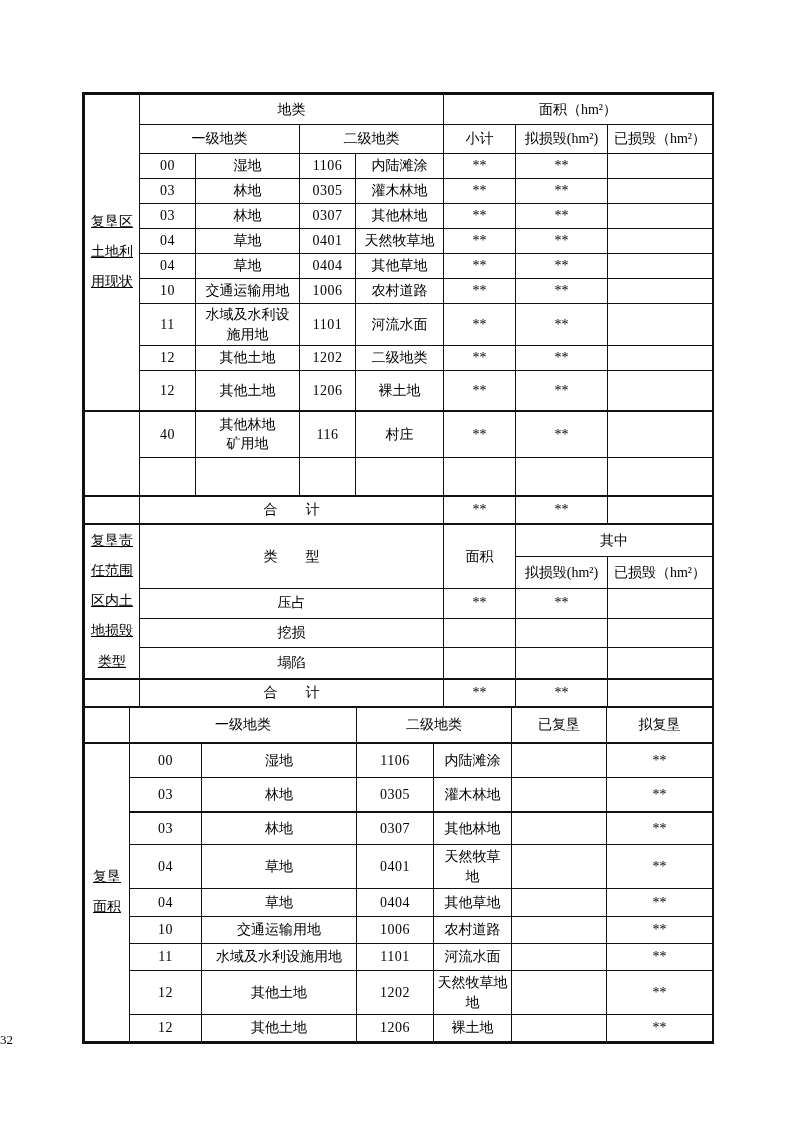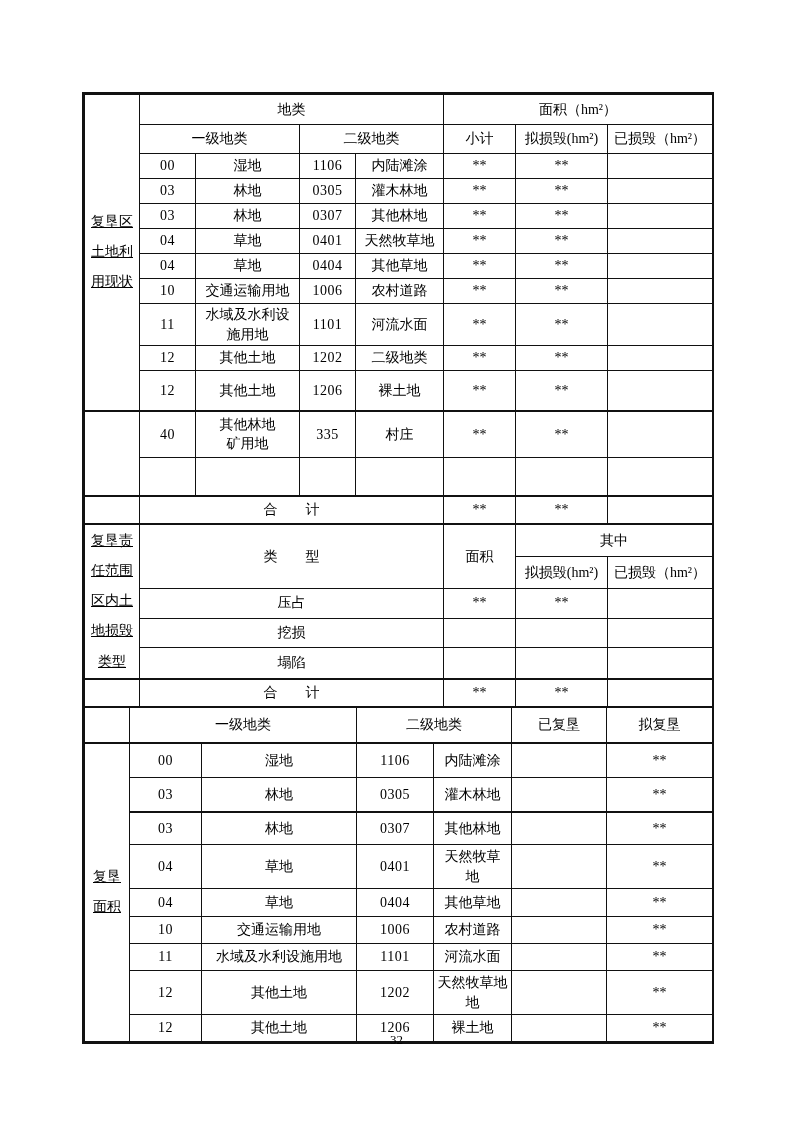--- a/index.html
+++ b/index.html
@@ -33,21 +33,20 @@
     overflow: hidden;
   }
   tr.thick td { border-top-width: 2px; }
   td.sidebar { line-height: 2.15; font-size: 14px; text-decoration: underline; }
   td.num { font-size: 14px; letter-spacing: 0.5px; }
   td.hdr { font-size: 14px; }
   .page-number {
     position: absolute;
     left: 0; right: 0;
     top: 1032px;
-    text-align: center;
     font-size: 13px;
   }
 </style>
 </head>
 <body>
 
 <div class="page">
   <div class="doc-table">
 
     <table>
@@ -156,21 +155,21 @@
         <td>裸土地</td>
         <td>**</td>
         <td>**</td>
         <td></td>
       </tr>
       <tr class="thick" style="height:47px">
         <td class="sidebar" rowspan="2"></td>
         <td class="num">40</td>
         <td>其他林地
 矿用地</td>
-        <td class="num">335</td>
+        <td class="num">116</td>
         <td>村庄</td>
         <td>**</td>
         <td>**</td>
         <td></td>
       </tr>
       <tr style="height:38px">
         <td></td>
         <td></td>
         <td></td>
         <td></td>

